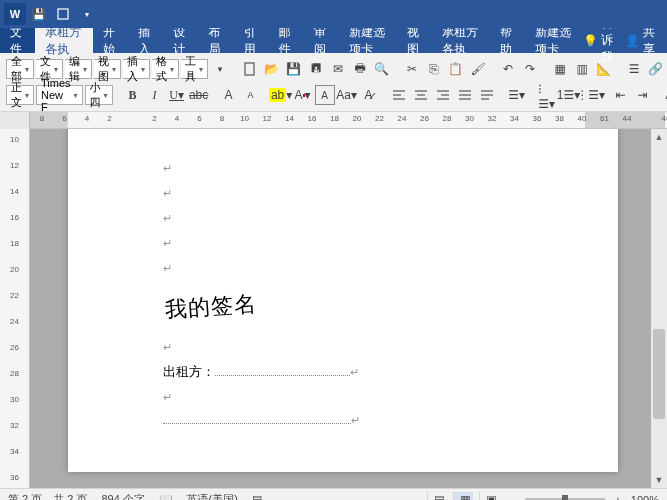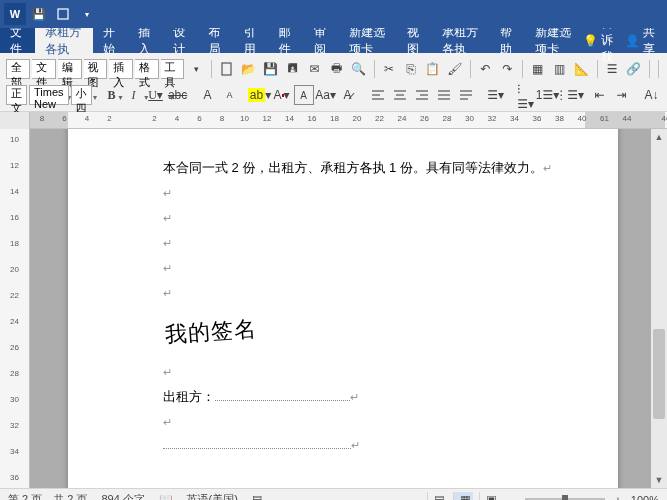--- a/index.html
+++ b/index.html
@@ -20,21 +20,21 @@
 .ribbon-tabs .tab.file { background: #19478a; }
 .ribbon-tabs .tab.active { background: #f1f1f1; color: #2b579a; }
 .ribbon-tabs .right-area { margin-left: auto; display: flex; align-items: center; gap: 12px; padding-right: 12px; font-size: 12px; }
 .ribbon-tabs .right-area span { display: flex; align-items: center; gap: 3px; }
 
 
 .toolbar { background: #f1f1f1; border-bottom: 1px solid #d4d4d4; padding: 3px 6px; }
 .tb-row { display: flex; align-items: center; gap: 2px; height: 26px; }
 .tb-btn { min-width: 20px; height: 20px; display: flex; align-items: center; justify-content: center; font-size: 12px; color: #444; padding: 0 2px; cursor: pointer; }
 .tb-sep { width: 1px; height: 18px; background: #c0c0c0; margin: 0 3px; }
-.tb-combo { height: 20px; border: 1px solid #ababab; background: #fff; font-size: 11px; padding: 0 4px; display: flex; align-items: center; gap: 3px; flex-direction: column; }
+.tb-combo { height: 20px; border: 1px solid #ababab; background: #fff; font-size: 11px; padding: 0 4px; display: flex; align-items: center; gap: 3px; }
 .tb-combo .arrow { font-size: 8px; color: #666; }
 .tb-btn svg { width: 14px; height: 14px; }
 .tb-btn.bold { font-weight: bold; font-family: "Times New Roman"; }
 .tb-btn.underline { text-decoration: underline; font-family: "Times New Roman"; }
 .tb-btn.italic { font-style: italic; font-family: "Times New Roman"; }
 .color-bar { width: 14px; height: 3px; display: inline-block; }
 
 
 .doc-area { height: 376px; background: #adadad; position: relative; overflow: hidden; }
 .ruler-h { height: 17px; background: #f5f5f5; border-bottom: 1px solid #c0c0c0; position: relative; display: flex; }
@@ -304,21 +304,20 @@
         <span class="num" style="top: 192px;">24</span>
         <span class="num" style="top: 218px;">26</span>
         <span class="num" style="top: 244px;">28</span>
         <span class="num" style="top: 270px;">30</span>
         <span class="num" style="top: 296px;">32</span>
         <span class="num" style="top: 322px;">34</span>
         <span class="num" style="top: 348px;">36</span>
       </div>
     <div class="page-scroll">
       <div class="page">
-        <p><span>本合同一式 2 份，出租方、承租方各执 1 份。具有同等法律效力。</span><span class="para-mark">↵</span></p>
         <p><span class="para-mark">↵</span></p>
         <p><span class="para-mark">↵</span></p>
         <p><span class="para-mark">↵</span></p>
         <p><span class="para-mark">↵</span></p>
         <p><span class="para-mark">↵</span></p>
         <p><span class="signature">我的签名</span></p>
         <p><span class="para-mark">↵</span></p>
         <p class="row-field">
           <span>出租方：</span>
           <span class="dotted" style="width:135px"></span>

